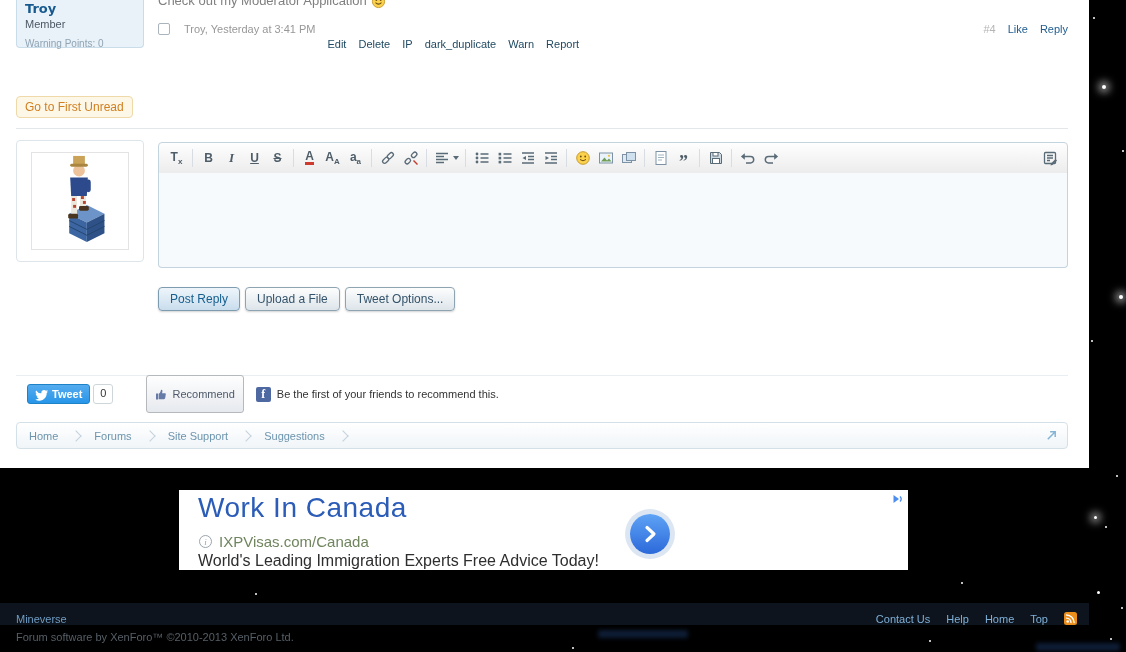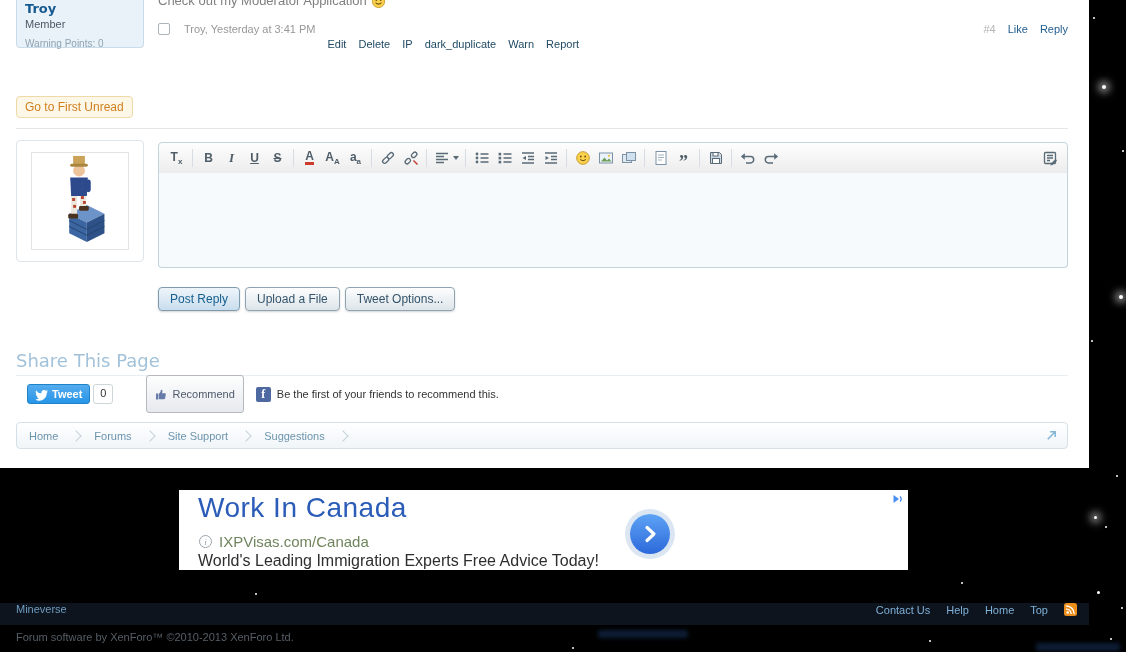--- a/index.html
+++ b/index.html
@@ -99,21 +99,21 @@
            font-size:9px;font-family:"Liberation Serif",serif;font-style:italic;display:flex;
            align-items:center;justify-content:center;box-sizing:border-box;}
   .ad-url{font-size:15px;color:#70855e;}
   .ad-tagline{position:absolute;left:19px;top:62px;font-size:16px;color:#2e2e2e;}
   .ad-cta{position:absolute;left:451px;top:24px;width:40px;height:40px;border-radius:50%;
           background:linear-gradient(#5ea3f5,#2c69da);display:flex;align-items:center;
           justify-content:center;box-shadow:0 0 0 5px #dce6f3;}
   .ad-choices{position:absolute;right:2px;top:2px;width:15px;height:15px;}
   
   .footer-bar{position:absolute;left:0;top:603px;width:1089px;height:22px;box-sizing:border-box;
-              background:#0d141d;display:flex;align-items:flex-start;padding:0 12px 0 16px;font-size:11px;}
+              background:#0d141d;display:flex;align-items:flex-end;padding:0 12px 0 16px;font-size:11px;}
   .f-brand{color:#6f9cc2;}
   .f-links{margin-left:auto;display:flex;align-items:center;gap:16px;}
   .f-link{color:#7fb0d8;cursor:pointer;text-decoration:none;}
   .rss{display:flex;align-items:center;cursor:pointer;}
   .copyright{position:absolute;left:16px;top:631px;font-size:11px;color:#565f67;}
   
   .star{position:absolute;background:#fff;border-radius:50%;}
   .glow{box-shadow:0 0 9px 3px rgba(255,255,255,.75);}
   .smudge{position:absolute;background:#1c3a6b;opacity:.5;filter:blur(2px);border-radius:2px;}
 </style>
@@ -332,21 +332,20 @@
     </div>
 
     <div class="editor-area"></div>
 
     <div class="reply-btns">
       <button class="btn primary">Post Reply</button>
       <button class="btn">Upload a File</button>
       <button class="btn">Tweet Options...</button>
     </div>
 
-    <h3 class="share-heading">Share This Page</h3>
     <div class="divider d2"></div>
     <div class="share-row">
       <a class="tweet-btn">
         <svg width="13" height="13" viewBox="0 0 14 14">
           <path fill="#fff" d="M13.2 2.4c-.4.3-.9.5-1.4.6A2.9 2.9 0 0 0 6.9 5.6 6.3 6.3 0 0 1 1.2 2.7a3 3 0 0 0 .9 3.9c-.5 0-.9-.1-1.3-.3 0 1.4 1 2.5 2.3 2.8-.4.1-.8.1-1.3 0 .4 1.1 1.4 1.9 2.7 2A5.8 5.8 0 0 1 .2 12.3a8.2 8.2 0 0 0 4.4 1.3c5.3 0 8.2-4.4 8-8.3.6-.4 1-.9 1.4-1.5-.5.2-1 .4-1.6.4.6-.3 1-.9 1.2-1.5z"></path>
         </svg>
         <span>Tweet</span>
       </a>
       <span class="tweet-count">0</span>
       <a class="fb-rec">

